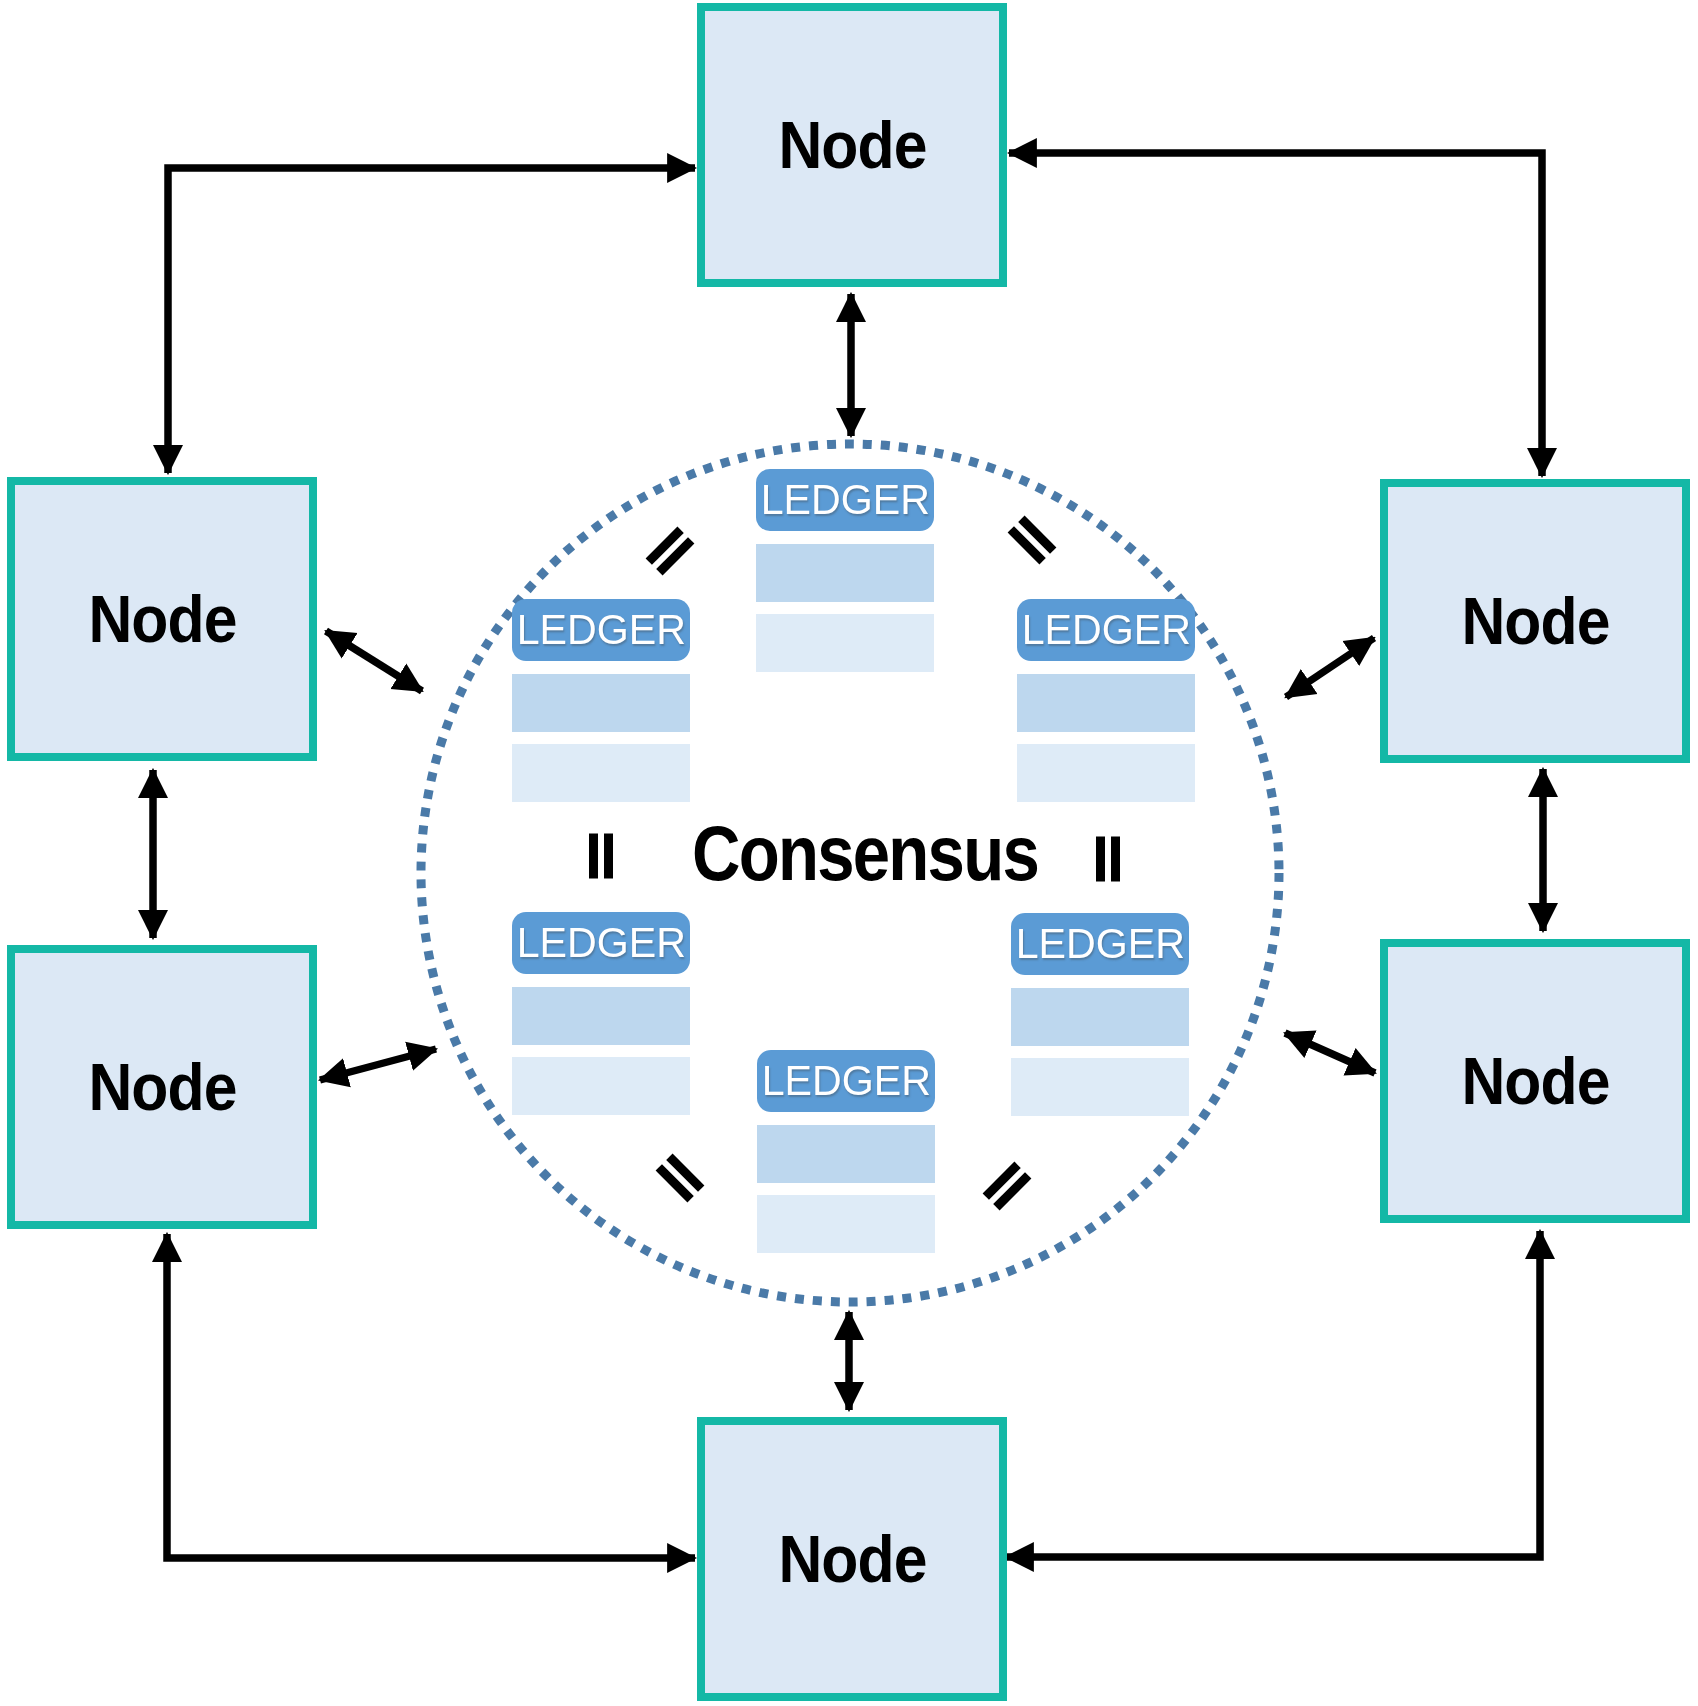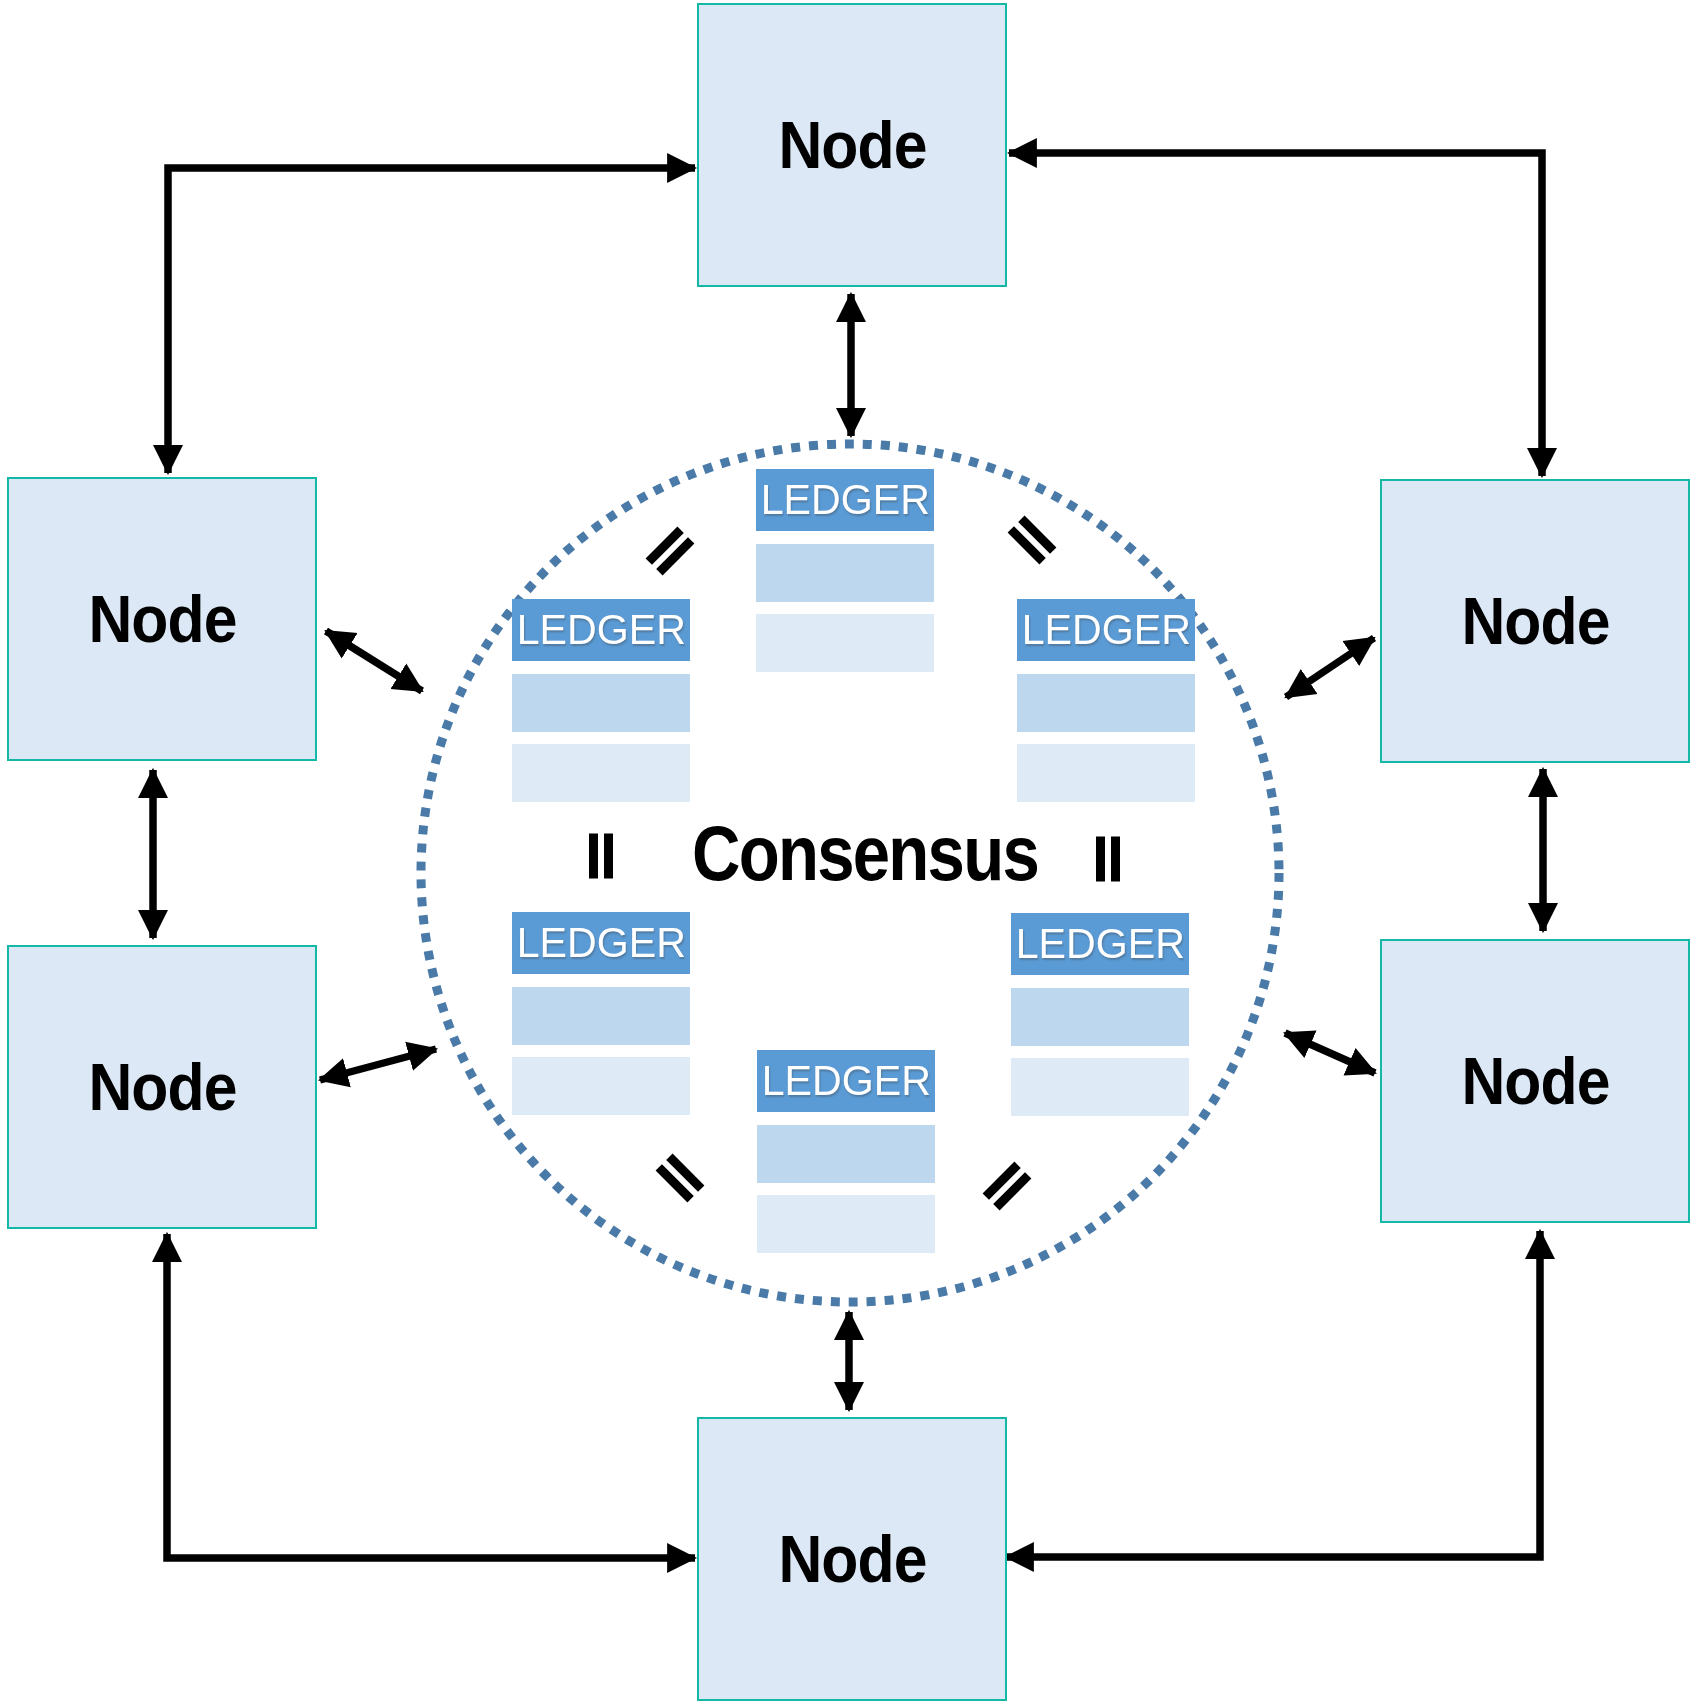--- a/index.html
+++ b/index.html
@@ -11,21 +11,21 @@
     font-family:"Liberation Sans",sans-serif;
   }
   
   #connectors{position:absolute;left:0;top:0;z-index:1;}
 
   
   .node{
     position:absolute;
     width:310px;height:284px;
     background:#dce8f5;
-    border:2px solid #14b8a6;
+    border:8px solid #14b8a6;
     box-sizing:border-box;
     display:flex;align-items:center;justify-content:center;
     z-index:2;
   }
   .node .node-label{
     font-weight:700;font-size:66px;color:#000;
     letter-spacing:-1px;
     transform:scaleX(.92);
   }
   #node-top{left:697px;top:3px;}
@@ -36,20 +36,21 @@
   #node-bottom{left:697px;top:1417px;}
 
   
   .ledger{position:absolute;width:178px;z-index:2;}
   .ledger .hdr{
     height:62px;background:#5b9bd5;color:#ffffff;
     display:flex;align-items:center;justify-content:center;
     font-size:42px;font-weight:400;letter-spacing:0px;
     text-shadow:1px 2px 2px rgba(60,60,60,.35);
     transform-origin:center;
+    border-radius:14px;
   }
   .ledger .hdr span{transform:scaleX(.98);}
   .ledger .row-mid{margin-top:13px;height:58px;background:#bdd7ee;}
   .ledger .row-light{margin-top:12px;height:58px;background:#deebf7;}
   #ledger-top-center{left:756px;top:469px;}
   #ledger-upper-left{left:512px;top:599px;}
   #ledger-upper-right{left:1017px;top:599px;}
   #ledger-lower-left{left:512px;top:912px;}
   #ledger-lower-right{left:1011px;top:913px;}
   #ledger-bottom-center{left:757px;top:1050px;}

